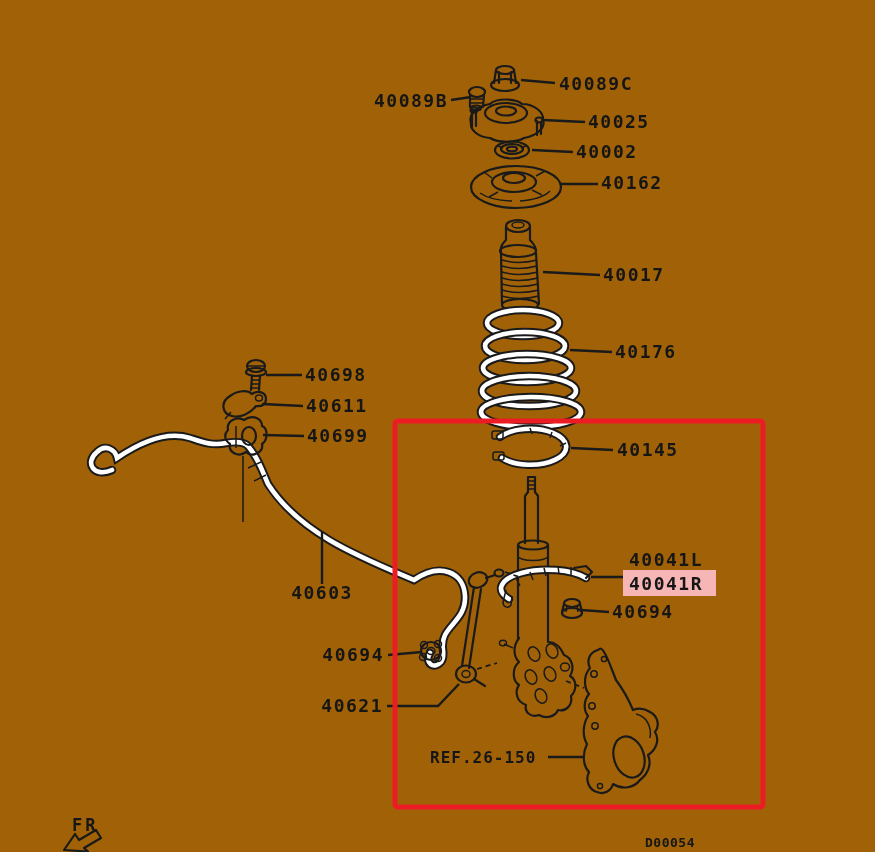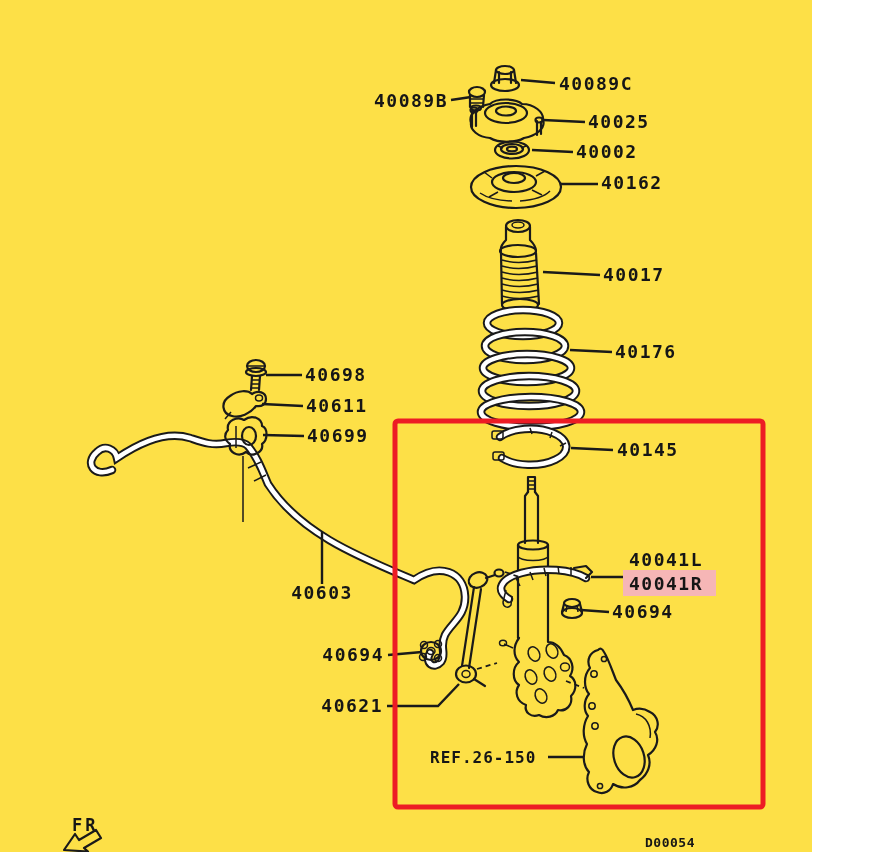--- a/index.html
+++ b/index.html
@@ -1,16 +1,16 @@
 <!DOCTYPE html>
 <html><head>
 <meta charset="utf-8">
 <style>
   html,body{margin:0;padding:0;background:#ffffff;}
-  #stage{position:relative;width:812px;height:852px;background:#fde047;overflow:hidden;
+  #stage{position:relative;width:875px;height:852px;background:#a16207;overflow:hidden;
          font-family:"DejaVu Sans Mono","Liberation Mono",monospace;}
   svg{position:absolute;left:0;top:0;}
   .ln{stroke:#1a1a1a;stroke-width:2.2;fill:none;stroke-linecap:round;stroke-linejoin:round;}
   .ln-thin{stroke:#1a1a1a;stroke-width:1.5;fill:none;}
   .tube-o{stroke:#1a1a1a;stroke-width:8.5;fill:none;stroke-linecap:round;}
   .tube-i{stroke:#ffffff;stroke-width:4.6;fill:none;stroke-linecap:round;}
   .dash{stroke:#1a1a1a;stroke-width:1.8;fill:none;stroke-dasharray:5 4;}
   .leader{stroke:#1a1a1a;stroke-width:2.4;fill:none;}
   .lbl{font:bold 18px "DejaVu Sans Mono","Liberation Mono",monospace;letter-spacing:1.5px;fill:#161616;}
   .lbl-sm{font:bold 16px "DejaVu Sans Mono","Liberation Mono",monospace;letter-spacing:1px;fill:#161616;}

